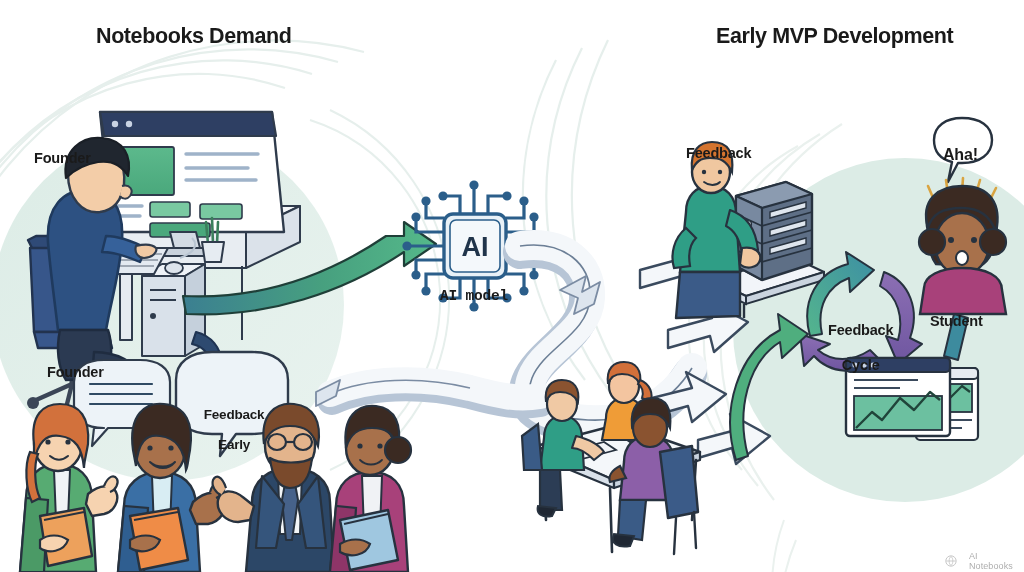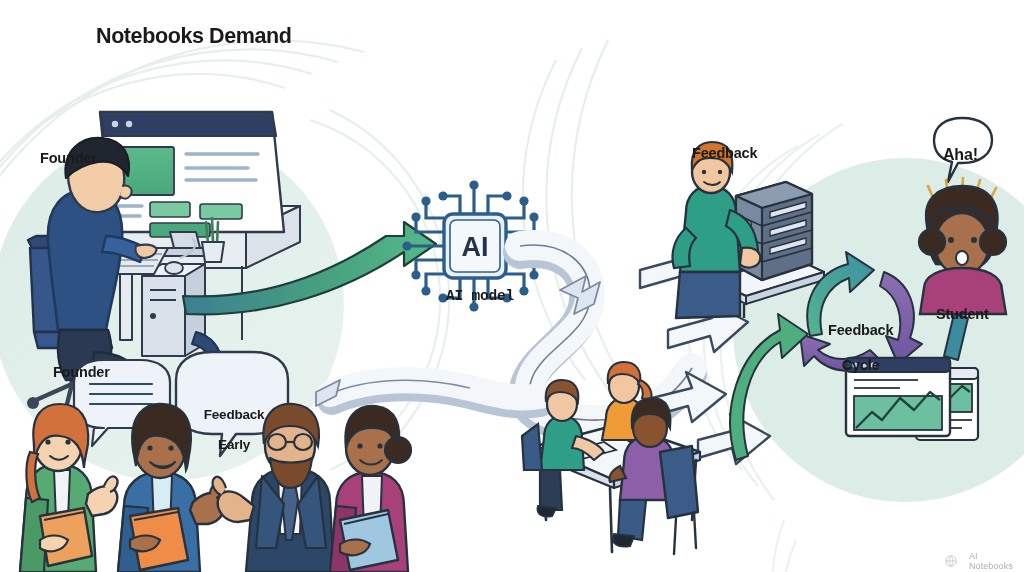--- a/index.html
+++ b/index.html
@@ -18,32 +18,32 @@
   
   .lbl{
     position:absolute;
     color:#1a1a1a;
     font-weight:bold;
     white-space:pre;
     line-height:1.12;
     letter-spacing:-0.2px;
   }
   .title{font-size:21.5px;letter-spacing:-0.4px;}
-  .tag{font-size:14.5px;margin-left:6px;}
+  .tag{font-size:14.5px;}
   .bub{font-size:13.5px;text-align:center;}
   .cyc{font-size:14.5px;text-align:center;line-height:1.22;}
   .ud{font-size:14.5px;text-align:center;line-height:1.22;}
 
   #t-left{left:96px;top:24px;}
   #t-right{left:716px;top:24px;}
   #l-founder-a{left:34px;top:150px;}
   #l-founder-b{left:47px;top:364px;}
   #l-aimodel{left:440px;top:288px;font-family:Liberation Mono, monospace;}
   #l-builder{left:686px;top:145px;}
-  #l-student{left:930px;top:306px;}
+  #l-student{left:930px;top:313px;}
   #l-aha{left:943px;top:146px;font-size:16px;color:#1a1a1a;}
   #l-feedbubble{left:188px;top:392px;width:78px;}
   #l-cycle{left:812px;top:304px;width:82px;}
   #l-userdata{left:855px;top:430px;width:120px;}
 
   
   #wm{
     position:absolute;left:945px;top:551px;
     display:flex;align-items:center;gap:12px;
     opacity:.55;
@@ -499,20 +499,21 @@
         <path d="M856 428 L872 412 L882 420 L900 398 L914 410 L930 392 L940 400" fill="none" stroke="#20443a" stroke-width="2.4" stroke-linejoin="round"></path>
       </g>
 
       <path d="M968 318 L958 360 L944 356 L954 314 Z" fill="#3d8b9e" stroke="#27323f" stroke-width="2" stroke-linejoin="round"></path>
 
       <path d="M316 392 L340 380 L336 396 L316 406 Z" fill="#dde5ee" stroke="#7b8ca3" stroke-width="1.8" stroke-linejoin="round"></path>
     </g>
   </svg>
 
   <div class="lbl title" id="t-left">Notebooks Demand</div>
+  <div class="lbl title" id="t-right">Early MVP Development</div>
 
   <div class="lbl tag" id="l-founder-a">Founder</div>
   <div class="lbl tag" id="l-founder-b">Founder</div>
   <div class="lbl tag" id="l-aimodel">AI model</div>
   <div class="lbl tag" id="l-builder">Feedback</div>
   <div class="lbl tag" id="l-student">Student</div>
   <div class="lbl" id="l-aha">Aha!</div>
 
   <div class="lbl bub" id="l-feedbubble">
     <span>Feedback</span><br>

